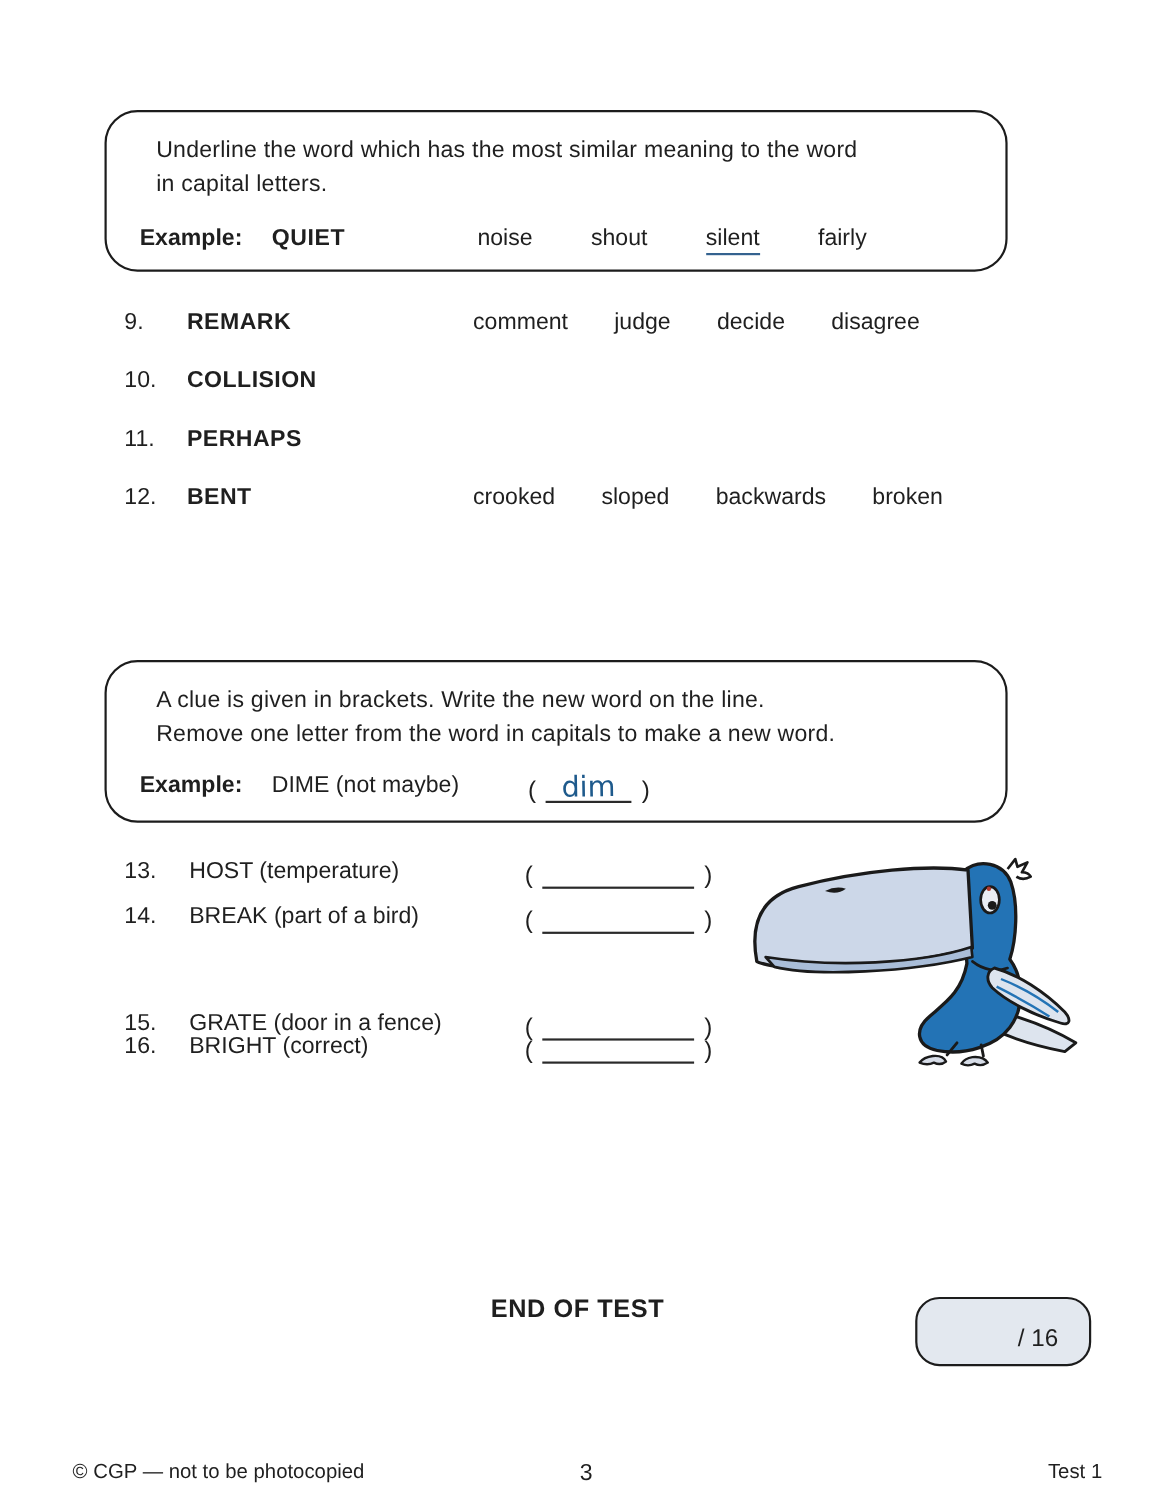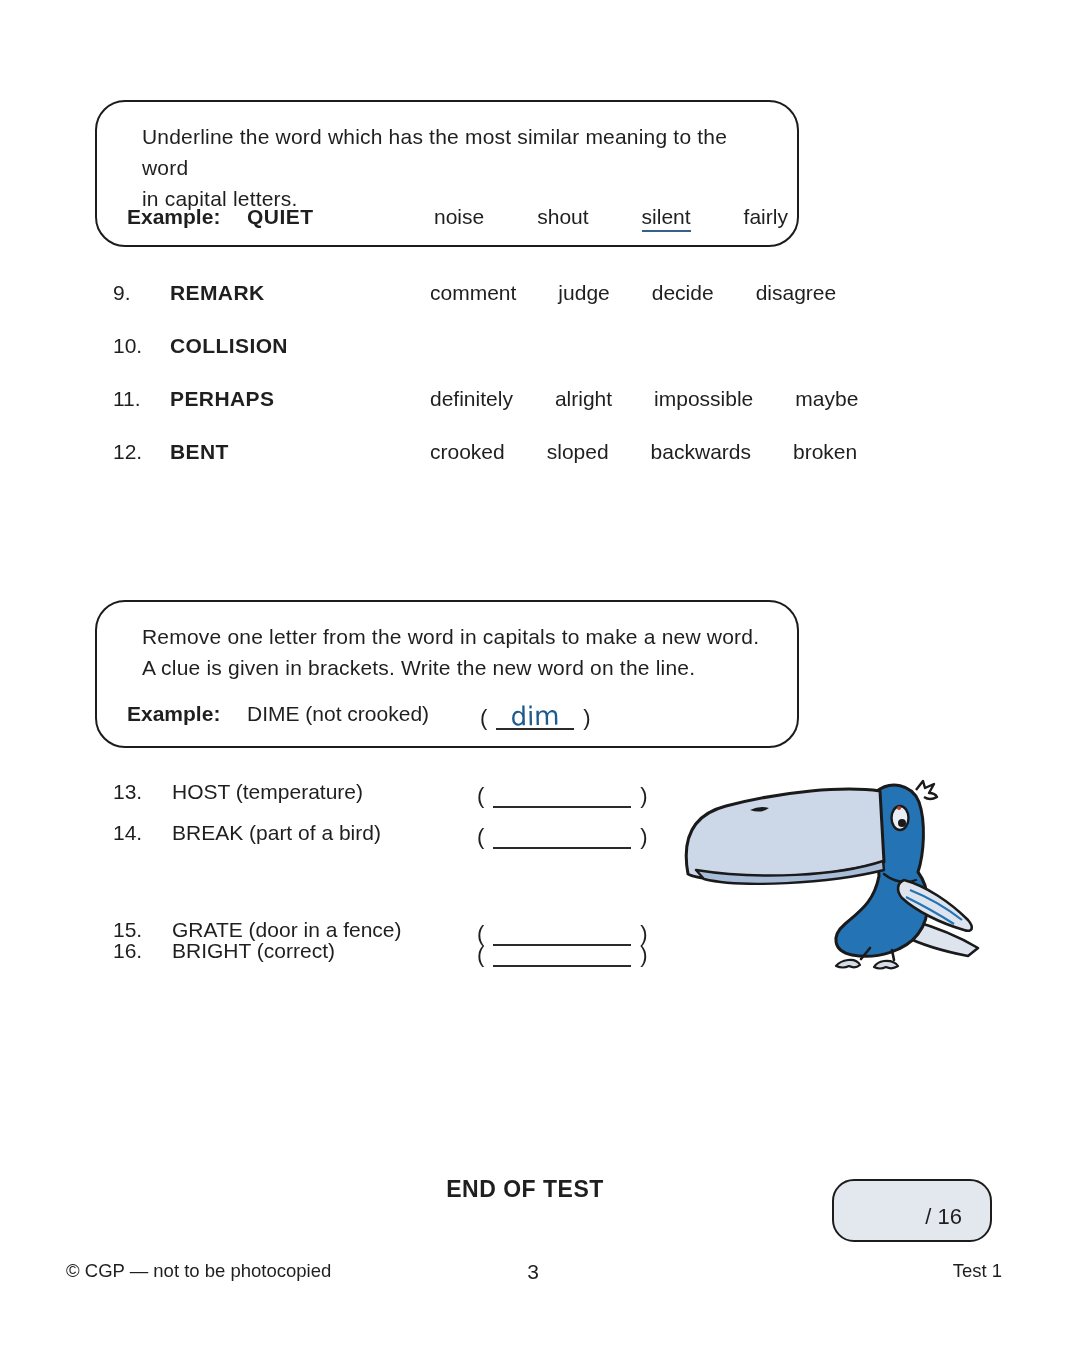--- a/index.html
+++ b/index.html
@@ -7,21 +7,21 @@
   body {
     position:relative;
     background:#ffffff;
     font-family:"Liberation Sans", sans-serif;
     color:#1f1f1f;
     overflow:hidden;
   }
   .instr-box {
     position:absolute;
     left:95px;
-    width:704px;
+    width:821px;
     border:2.5px solid #1c1c1c;
     border-radius:30px;
     background:#ffffff;
   }
   #box1 { top:100px; height:147px; }
   #box2 { top:600px; height:148px; }
   .instr-text {
     position:absolute;
     left:45px; top:19px; right:30px;
     font-size:21px;
@@ -81,21 +81,21 @@
     width:160px; height:63px;
     background:#e3e8ef;
     border:2.5px solid #1c1c1c;
     border-radius:22px;
     display:flex;
     align-items:flex-end;
     justify-content:flex-end;
     padding:0 28px 10px 0;
     font-size:22px;
   }
-  #footer { position:absolute; left:0; top:1260px; width:100%; height:26px; font-size:18.5px;padding-left:16px; }
+  #footer { position:absolute; left:0; top:1327px; width:100%; height:26px; font-size:18.5px;padding-left:16px; }
   #footer .f-left  { position:absolute; left:66px; }
   #footer .f-page  { position:absolute; left:0; right:0; text-align:center; font-size:21px; }
   #footer .f-right { position:absolute; right:64px; }
 </style>
 </head>
 <body>
 
 <div id="box1" class="instr-box">
   <div class="instr-text">
     <div>Underline the word which has the most similar meaning to the word</div>
@@ -124,47 +124,41 @@
       <span>disagree</span>
     </div>
   </div>
   <div class="qrow" style="top:334px">
     <span class="qnum">10.</span>
     <span class="qword">COLLISION</span>
   </div>
   <div class="qrow" style="top:387px">
     <span class="qnum">11.</span>
     <span class="qword">PERHAPS</span>
-    <div class="qopts">
-      <span>definitely</span>
-      <span>alright</span>
-      <span>impossible</span>
-      <span>maybe</span>
-    </div>
   </div>
   <div class="qrow" style="top:440px">
     <span class="qnum">12.</span>
     <span class="qword">BENT</span>
     <div class="qopts">
       <span>crooked</span>
       <span>sloped</span>
       <span>backwards</span>
       <span>broken</span>
     </div>
   </div>
 </div>
 
 <div id="box2" class="instr-box">
   <div class="instr-text">
+    <div>A clue is given in brackets.  Write the new word on the line.</div>
     <div>Remove one letter from the word in capitals to make a new word.</div>
-    <div>A clue is given in brackets.  Write the new word on the line.</div>
   </div>
   <div class="ex-row">
     <span class="ex-label">Example:</span>
-    <span class="ex-word">DIME (not crooked)</span>
+    <span class="ex-word">DIME (not maybe)</span>
     <div class="ans-group" style="left:383px">
       <span class="paren">(</span>
       <span class="ans-line ex-ans-line">
         <span class="hand-answer">dim</span>
       </span>
       <span class="paren">)</span>
     </div>
   </div>
 </div>
 

